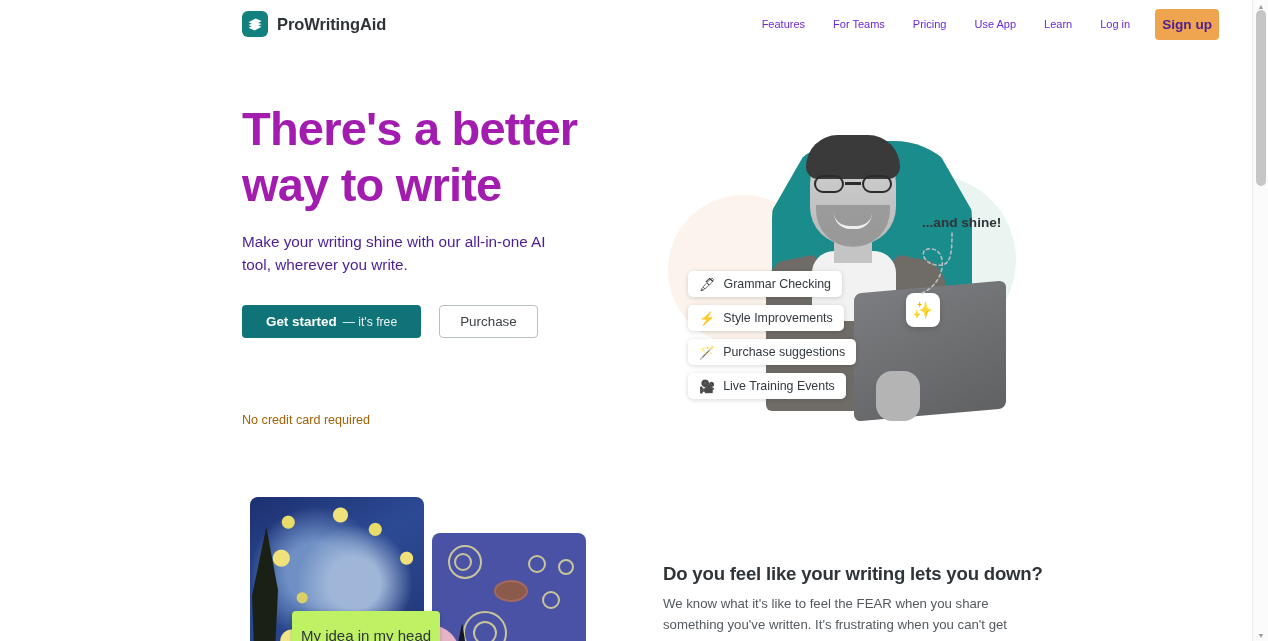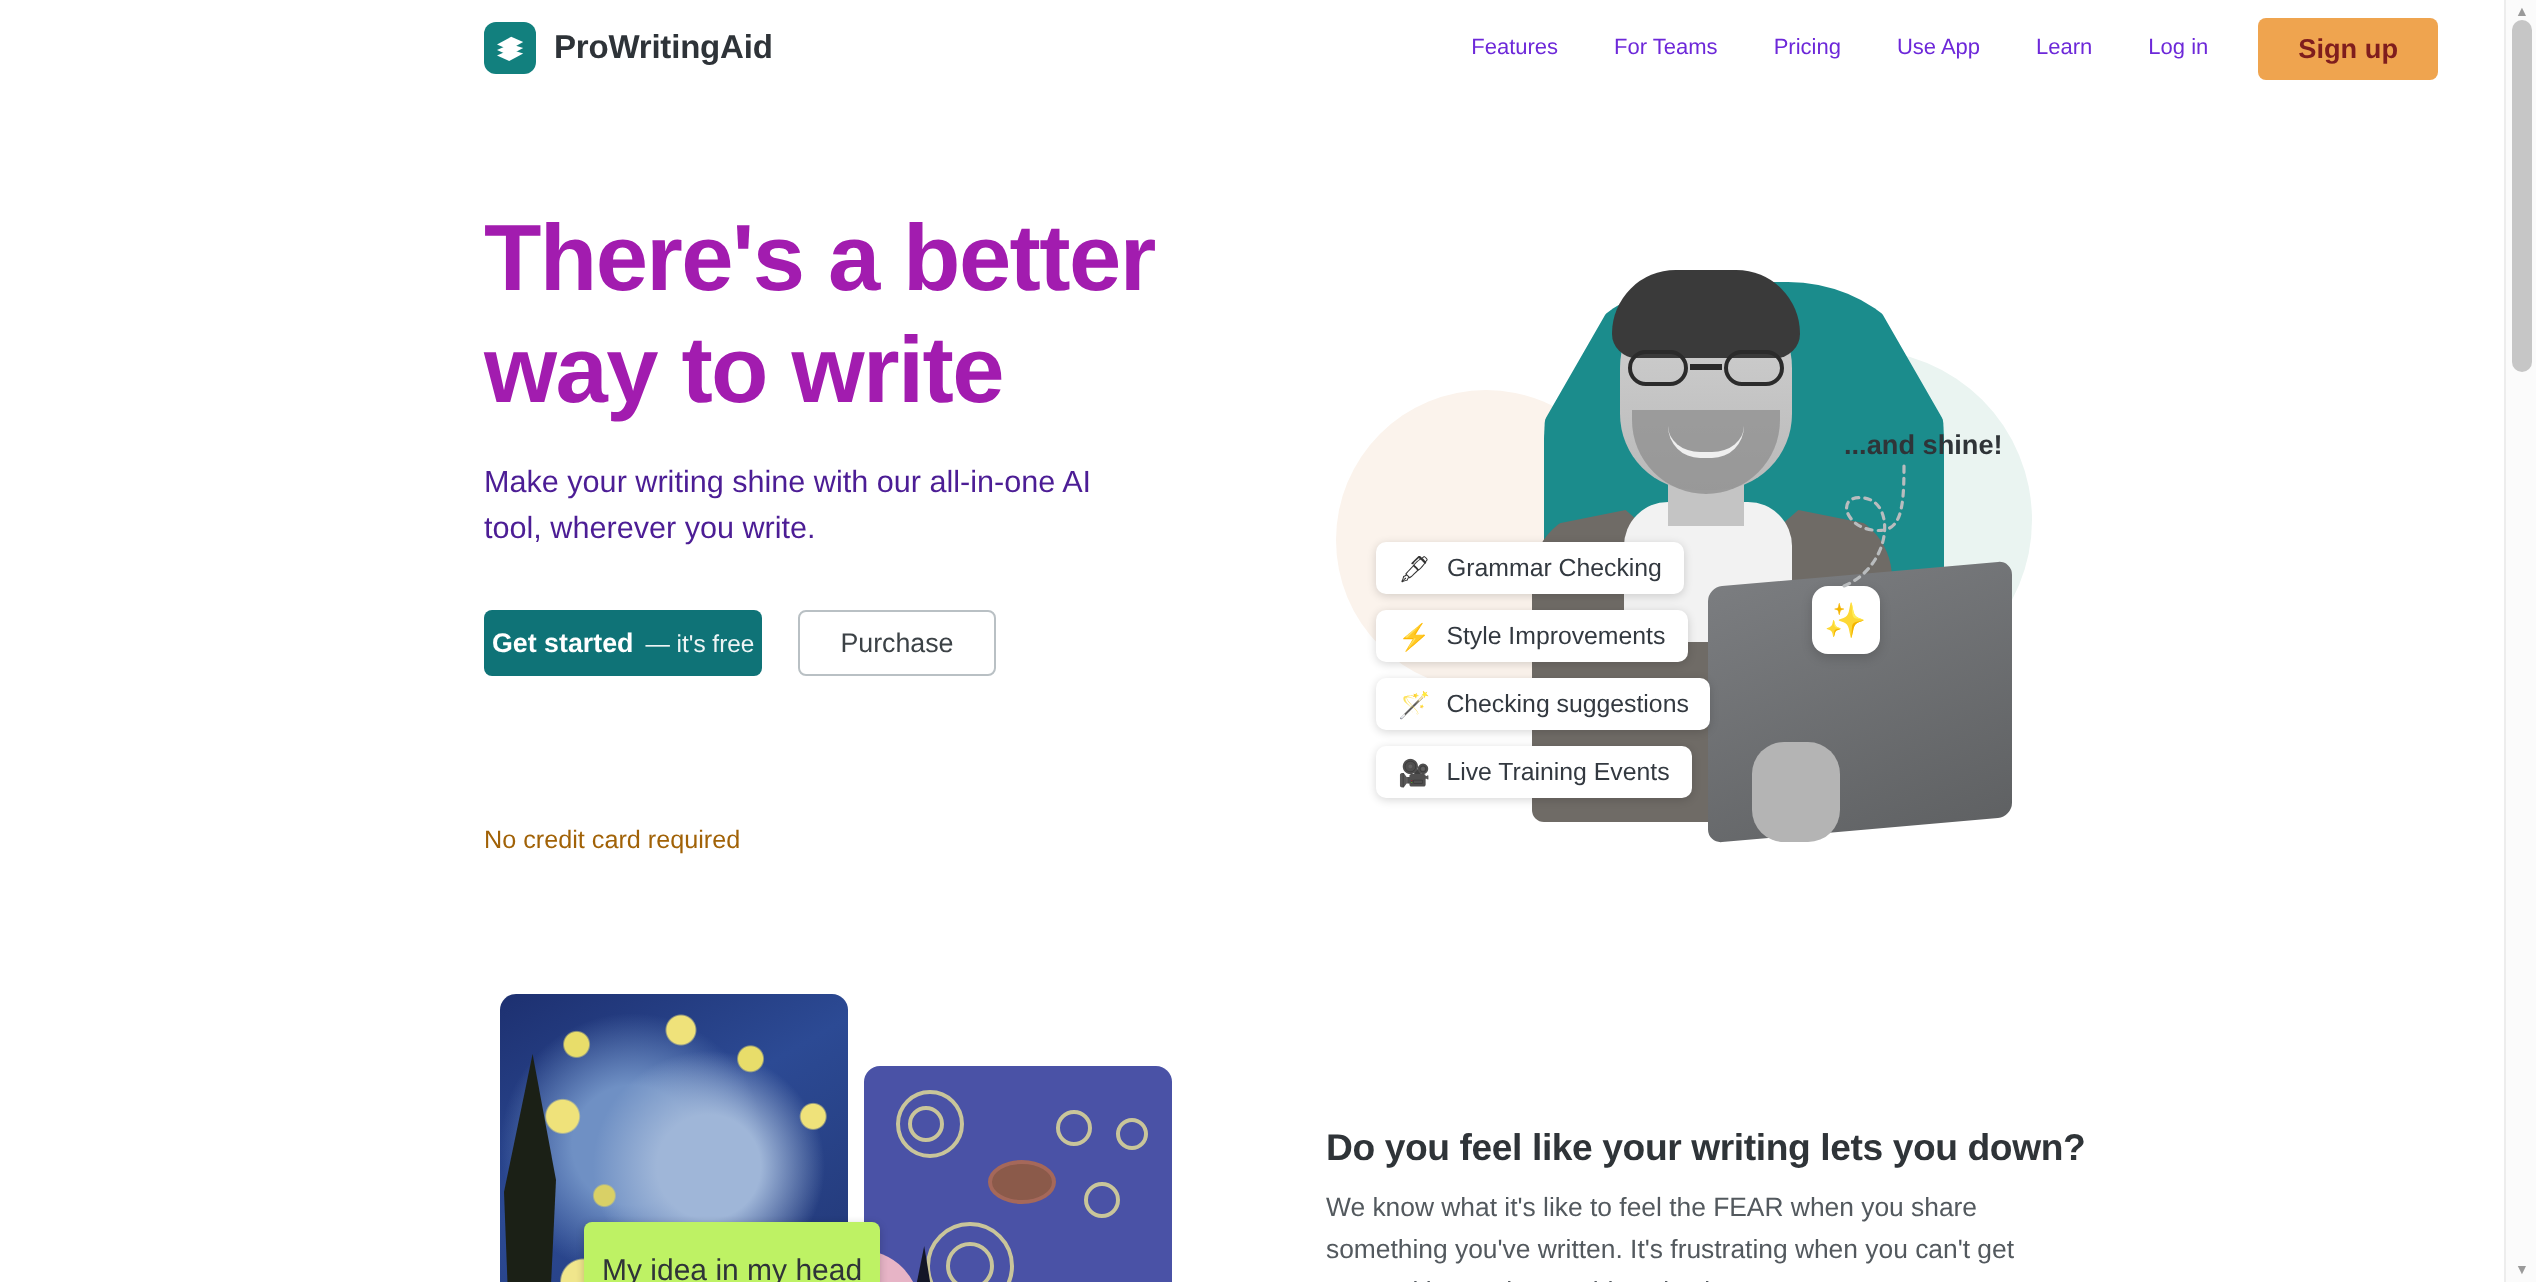--- a/index.html
+++ b/index.html
@@ -40,22 +40,22 @@
   }
   .nav {
     position: absolute; right: 33px; top: 0; height: 48px;
     display: flex; align-items: center; gap: 0px;
   }
   .nav a {
     font-size: 11px; color: #6d28d9; text-decoration: none;
     padding: 6px 14px; white-space: nowrap;
   }
   .nav a.signup {
-    background: #EFA44F; color: #7f1d1d; font-weight: bold;
-    border-radius: 4px; padding: 8px 20px; margin-left: 11px;
+    background: #EFA44F; color: #4c1d95; font-weight: bold;
+    border-radius: 4px; padding: 8px 7px; margin-left: 11px;
     font-size: 13.6px;
   }
 
   
   .hero { position: absolute; top: 48px; left: 0; width: 1252px; height: 430px; }
 
   .hero-title {
     position: absolute; left: 242px; top: 53px;
     width: 420px;
     font-size: 47px; line-height: 56px; font-weight: bold;
@@ -66,21 +66,21 @@
     width: 335px;
     font-size: 15.3px; line-height: 23px; color: #4c1d95;
   }
   .cta-row {
     position: absolute; left: 242px; top: 257px;
     display: flex; align-items: center; gap: 18px;
   }
   .btn-primary {
     background: #0F7377; color: #ffffff;
     border: none; border-radius: 4px;
-    padding: 0 4px; height: 33px;
+    padding: 0 24px; height: 33px;
     display: flex; align-items: center; gap: 6px;
     font-family: inherit; cursor: pointer;
   }
   .btn-primary .lbl { font-size: 13.4px; font-weight: bold; }
   .btn-primary .free { font-size: 12.2px; font-weight: normal; opacity: .92; }
   .btn-secondary {
     background: #ffffff; color: #3c4246;
     border: 1px solid #b9c0c4; border-radius: 4px;
     padding: 0 20px; height: 33px;
     display: flex; align-items: center;
@@ -378,21 +378,21 @@
           <div class="pill">
             <span class="emoji">🖋</span>
             <span class="txt">Grammar Checking</span>
           </div>
           <div class="pill">
             <span class="emoji">⚡</span>
             <span class="txt">Style Improvements</span>
           </div>
           <div class="pill">
             <span class="emoji">🪄</span>
-            <span class="txt">Checking suggestions</span>
+            <span class="txt">Purchase suggestions</span>
           </div>
           <div class="pill">
             <span class="emoji">🎥</span>
             <span class="txt">Live Training Events</span>
           </div>
         </div>
       </div>
     </div>
 
     <div class="lower">

